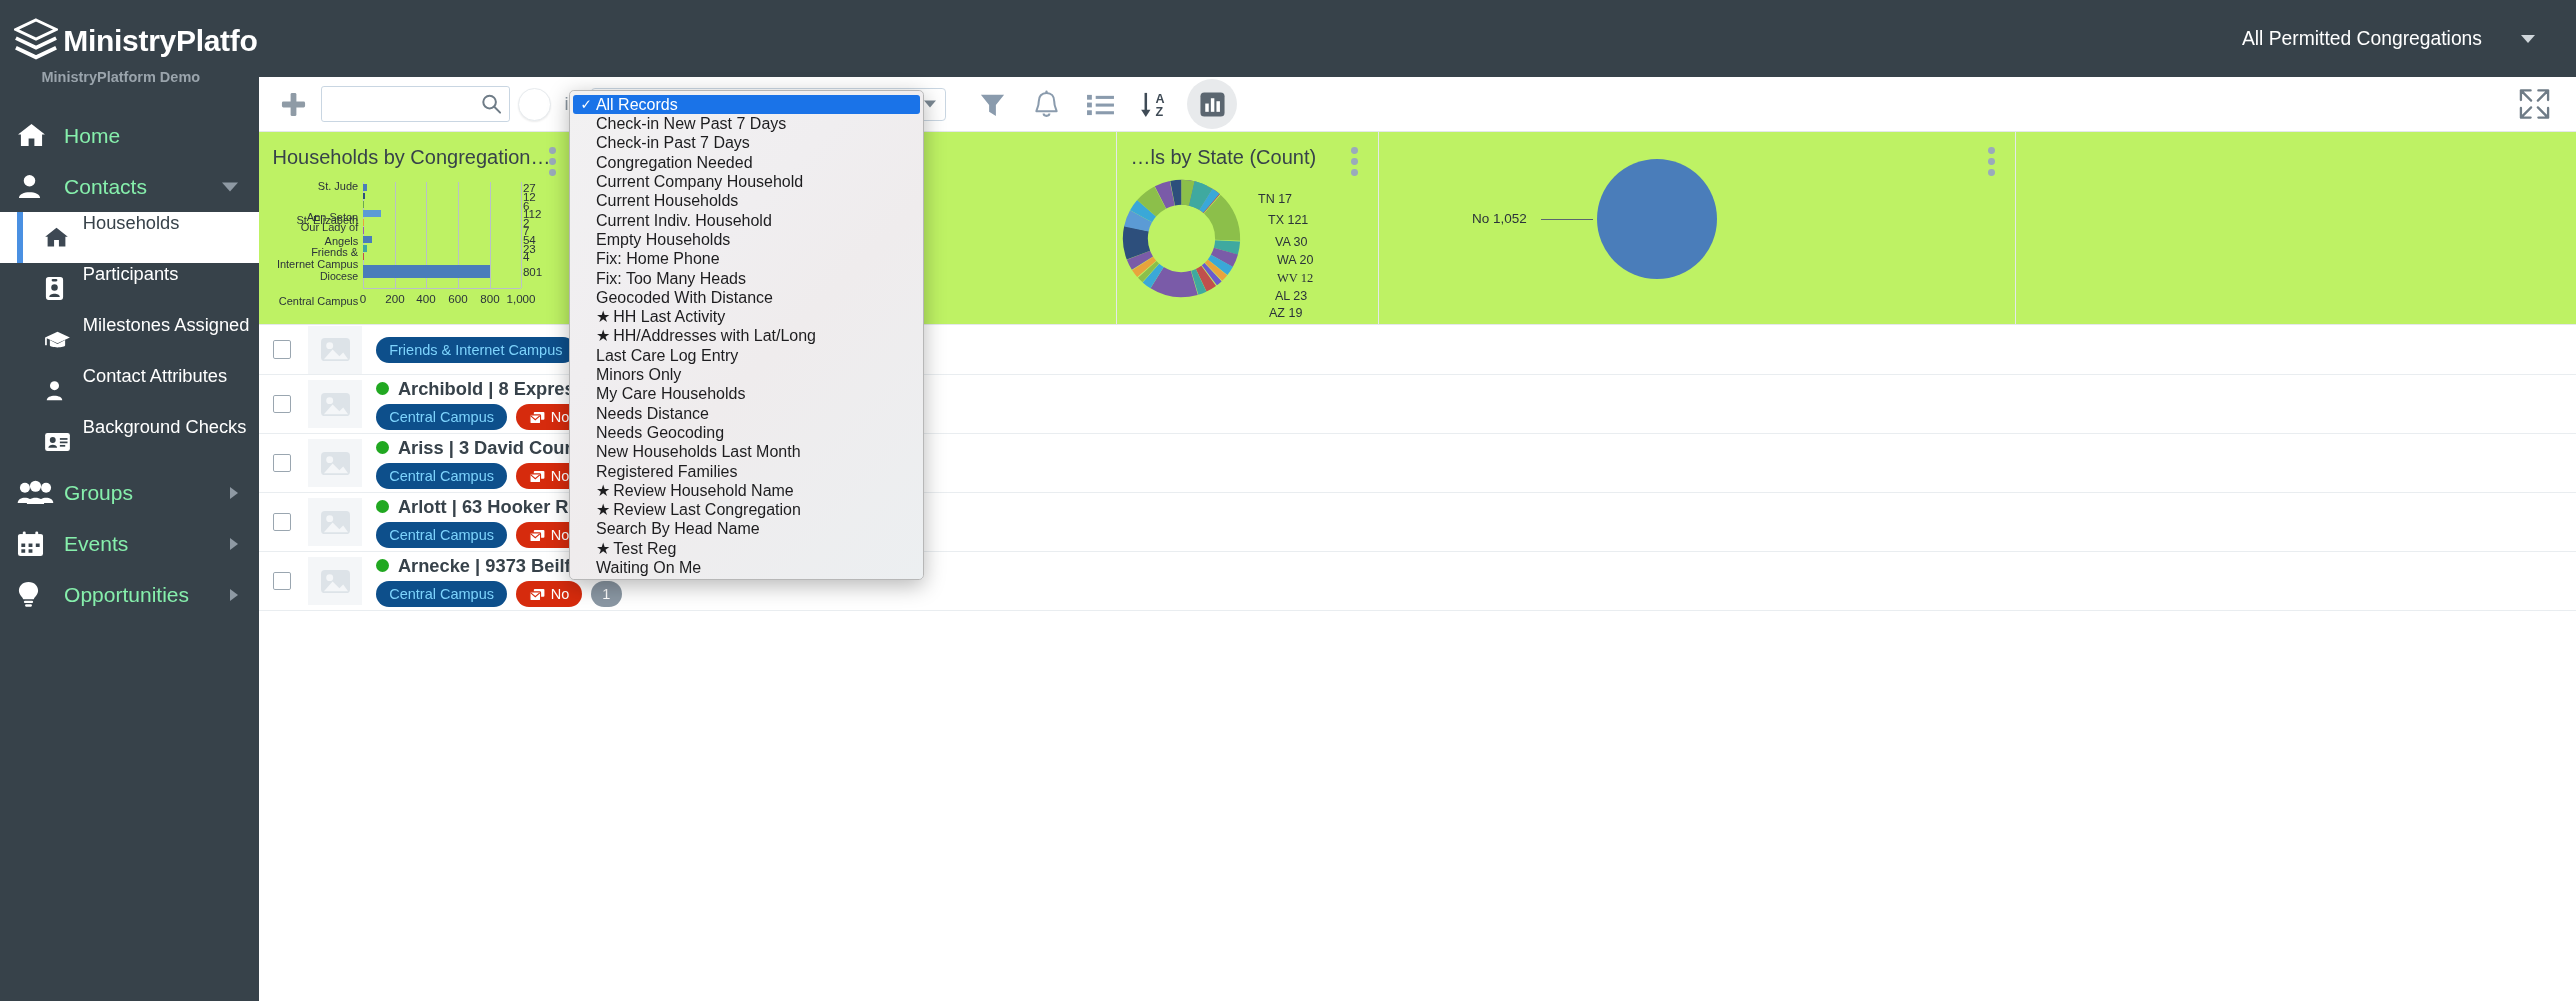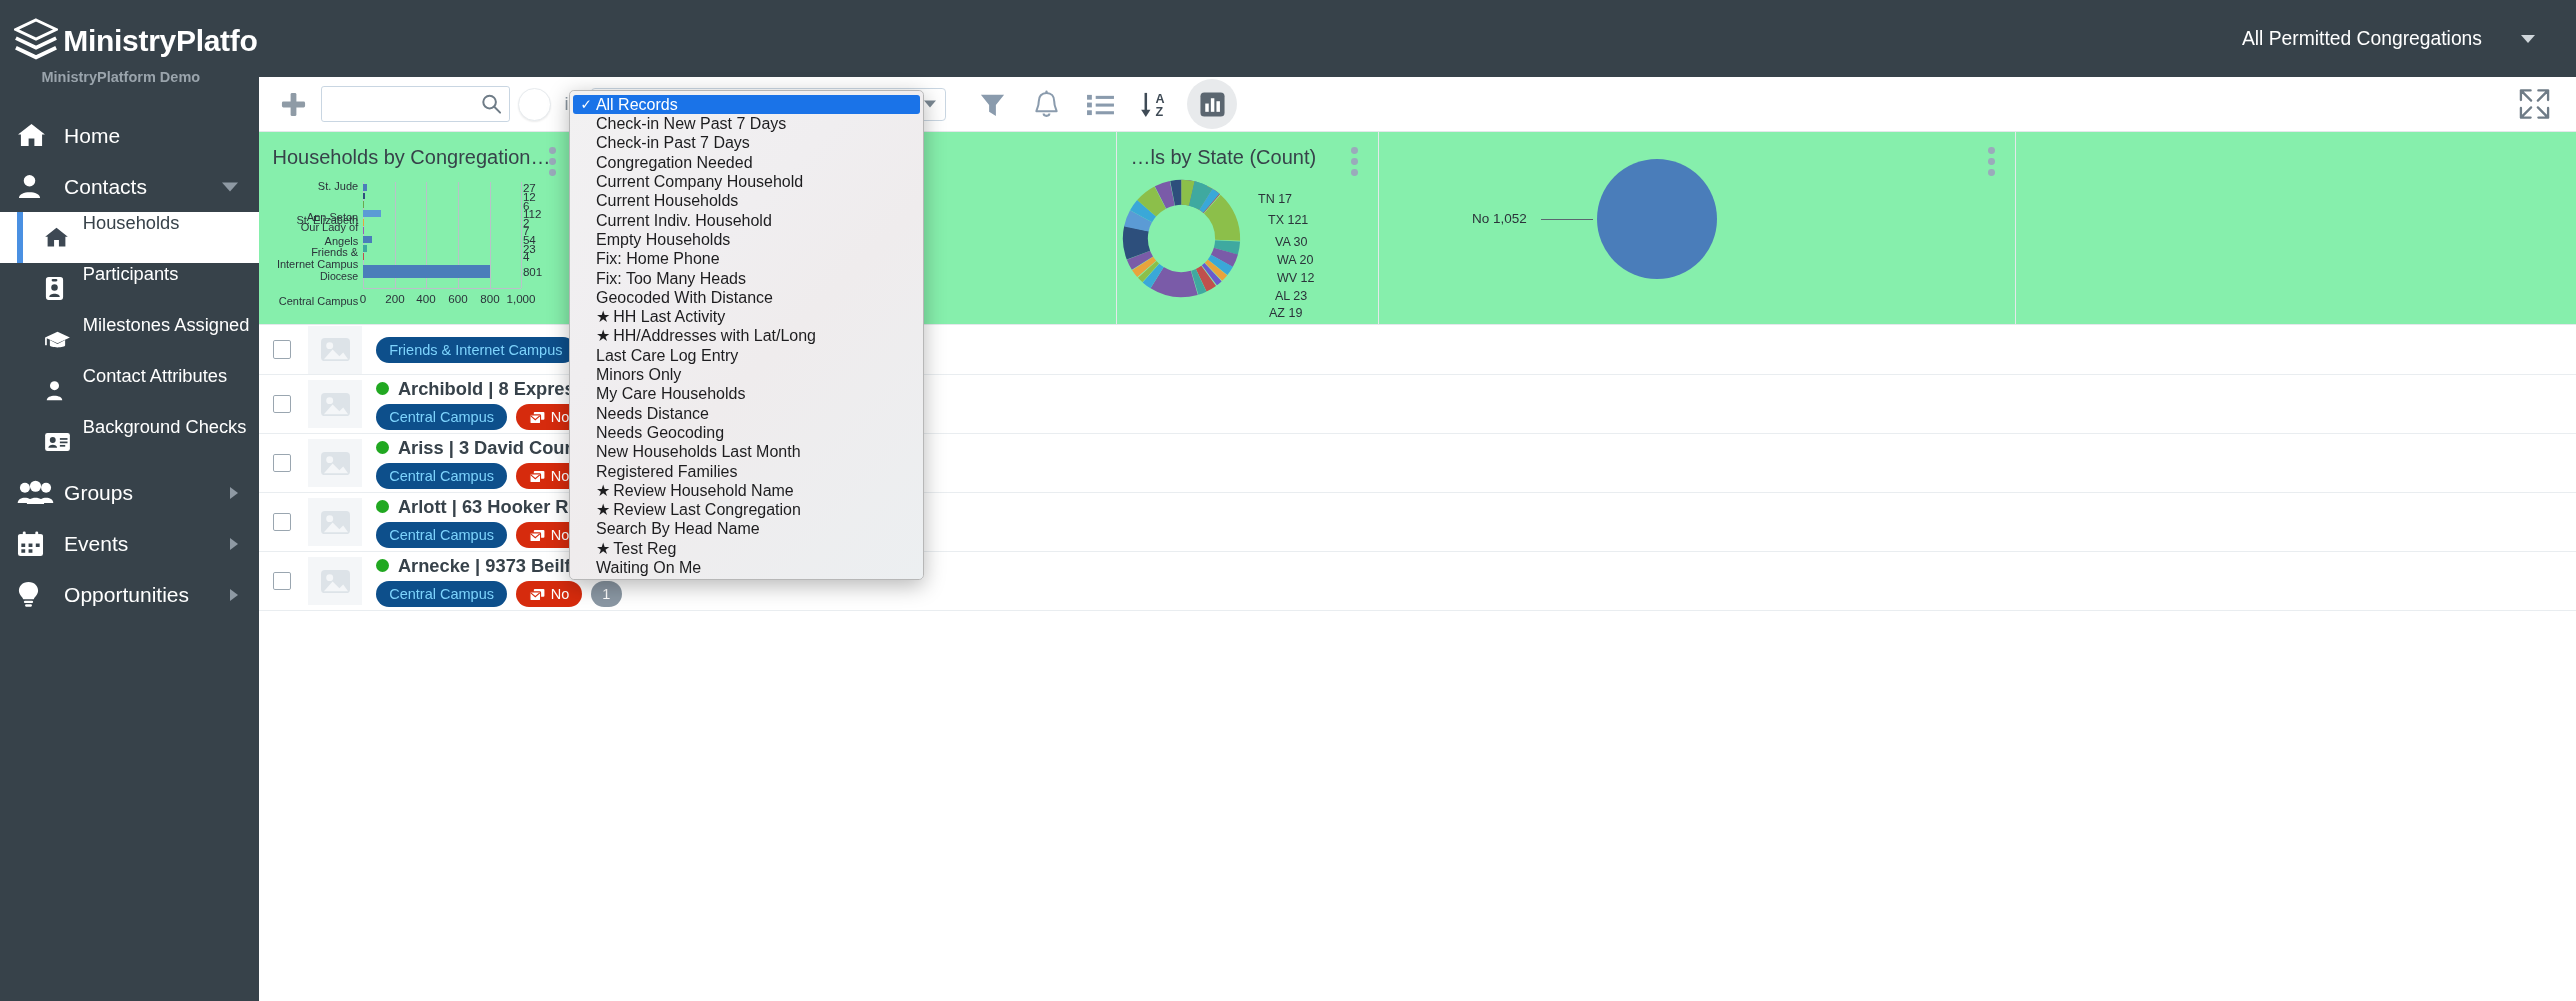--- a/index.html
+++ b/index.html
@@ -29,21 +29,21 @@
   .brand-sub {
     color: #9aa4ac; font-size: 14.5px; font-weight: 600;
     text-align: center; margin-top: 3.9px; padding-right: 17.4px;
   }
 
   .nav { margin-top: 25px; }
   .nav-item {
     position: relative;
     display: flex; align-items: center;
     height: 51px; padding-left: 17.4px;
-    color: #ffffff; font-size: 21px;
+    color: #86efac; font-size: 21px;
     cursor: pointer; white-space: nowrap;
   }
   .nav-item .nav-ico {
     width: 39px; flex: none; display: flex;
     align-items: center; justify-content: flex-start;
   }
   .nav-item .nav-label { margin-left: 7.7px; }
   .nav-item .nav-arrow {
     position: absolute; right: 21px; top: 50%;
     transform: translateY(-50%);
@@ -171,21 +171,21 @@
 
   
   #charts {
     position: relative;
     height: 193px;
     display: flex; border-bottom: 1px solid #e4e8eb;
   }
   .chart-card {
     position: relative; flex: none;
     border-right: 1px solid #e4e8eb; padding: 13.5px 0 0 0;
-    overflow: hidden; background: #86efac;
+    overflow: hidden; background: #bef264;
   }
   .chart-title {
     font-size: 20px; color: #37424a;
     padding-left: 13.5px; white-space: nowrap; overflow: hidden;
   }
   .chart-menu {
     position: absolute; right: 15.4px; top: 15.4px;
     cursor: pointer; width: 11.6px;
   }
   .chart-menu i {
@@ -671,21 +671,21 @@
               <circle r="48" fill="none" stroke="#8cbf4a" stroke-width="26" stroke-dasharray="11 290" transform="rotate(270)"></circle>
               <circle r="48" fill="none" stroke="#3fa9a0" stroke-width="26" stroke-dasharray="16 285" transform="rotate(283)"></circle>
               <circle r="48" fill="none" stroke="#3aa8d8" stroke-width="26" stroke-dasharray="7 294" transform="rotate(302)"></circle>
             </g>
           </svg>
 
           <div class="donut-lab" style="left:141px;top:23px;">TN 17</div>
           <div class="donut-lab" style="left:151px;top:44px;">TX 121</div>
           <div class="donut-lab" style="left:158px;top:66px;">VA 30</div>
           <div class="donut-lab" style="left:160px;top:84px;">WA 20</div>
-          <div class="donut-lab" style="left:160px;top:102px;">WV 12</div>
+          <div class="donut-lab" style="left:160px;top:102px;font-family:Liberation Serif, serif;">WV 12</div>
           <div class="donut-lab" style="left:158px;top:120px;">AL 23</div>
           <div class="donut-lab" style="left:152px;top:137px;">AZ 19</div>
           <div class="donut-lab" style="left:145px;top:154px;">CA 113</div>
 
         </div>
       </div>
 
       <div class="chart-card" style="width:637px;border-right:1px solid #e4e8eb;">
         <div class="chart-menu">
             <i></i>

